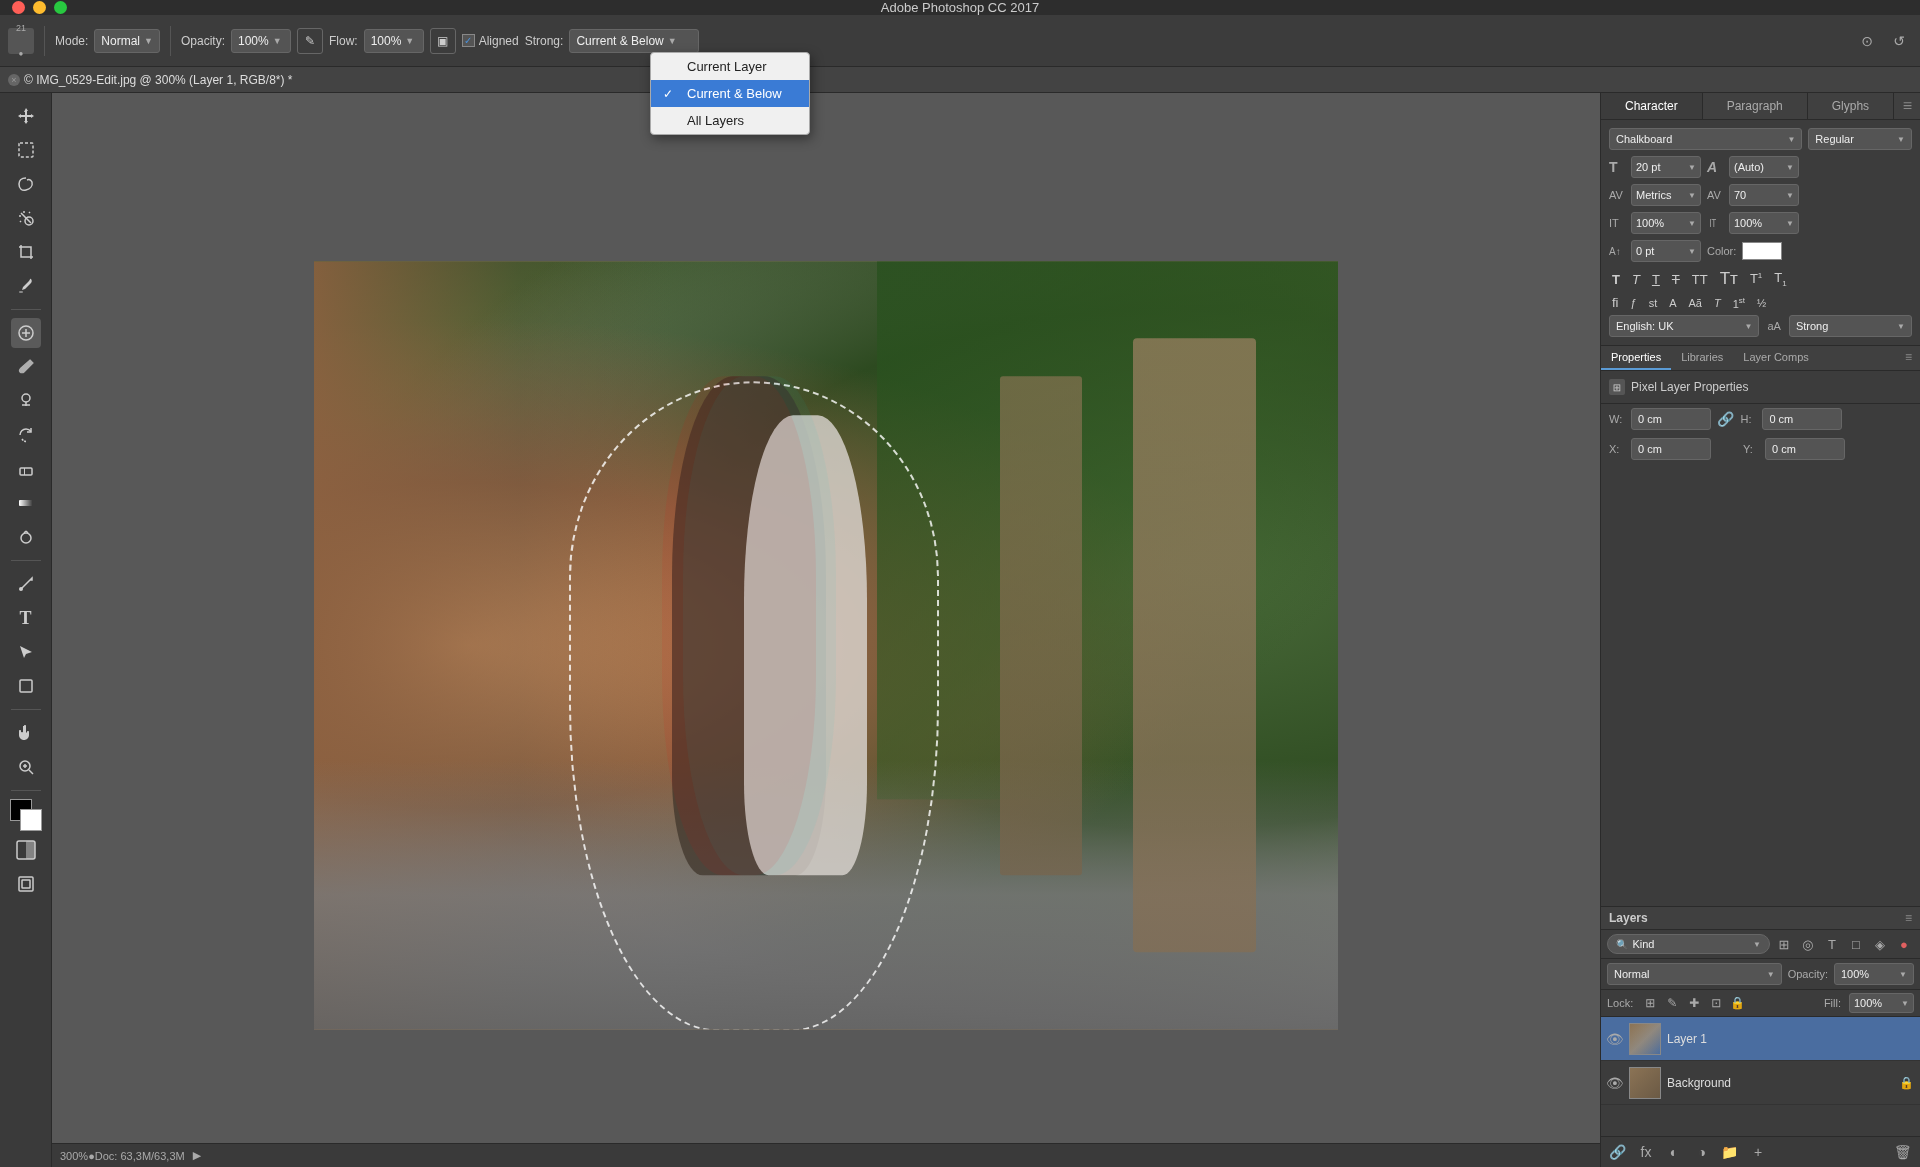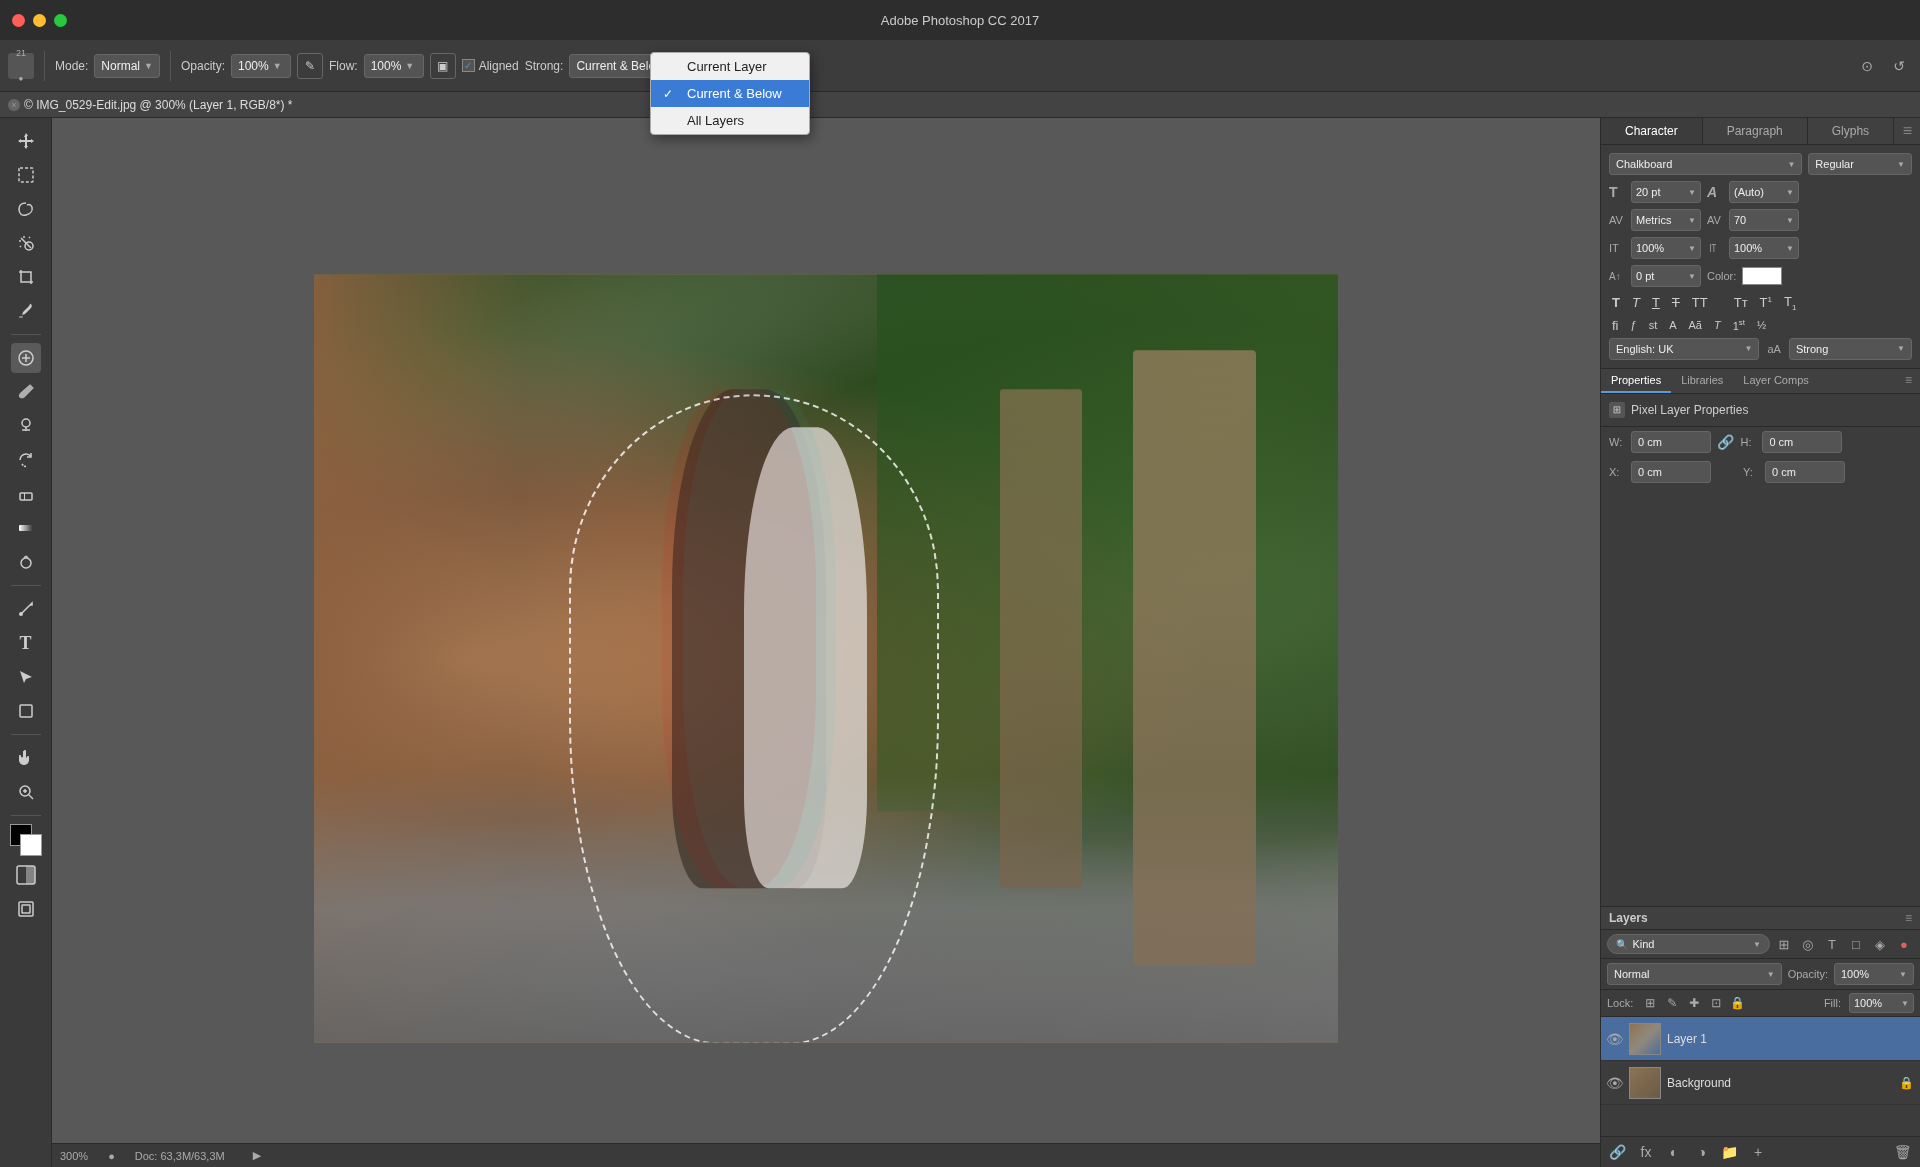--- a/index.html
+++ b/index.html
@@ -10,21 +10,21 @@
       font-family: -apple-system, 'Helvetica Neue', Arial, sans-serif;
       font-size: 12px;
       color: #ccc;
       overflow: hidden;
       display: flex;
       flex-direction: column;
     }
 
     
     #titlebar {
-      height: 40px;
+      height: 15px;
       background: #2d2d2d;
       display: flex;
       align-items: center;
       justify-content: center;
       position: relative;
       flex-shrink: 0;
     }
     #titlebar .traffic-lights {
       position: absolute;
       left: 12px;
@@ -244,21 +244,21 @@
     }
 
     
     #status-bar {
       height: 24px;
       background: #3a3a3a;
       border-top: 1px solid #2a2a2a;
       display: flex;
       align-items: center;
       padding: 0 8px;
-      gap: 20px;
+      gap: 0;
       flex-shrink: 0;
     }
     .status-text {
       font-size: 11px;
       color: #aaa;
     }
 
     
     #right-panel {
       width: 320px;
@@ -995,21 +995,21 @@
         <span class="char-icon">Color:</span>
         <div class="char-color-box"></div>
       </div>
 
       <div class="char-style-row">
         <span class="char-style-btn" style="font-weight:bold;">T</span>
         <span class="char-style-btn" style="font-style:italic;">T</span>
         <span class="char-style-btn" style="text-decoration:underline;">T</span>
         <span class="char-style-btn" style="text-decoration:line-through;">T</span>
         <span class="char-style-btn">TT</span>
-        <span class="char-style-btn" style="font-size:13px;margin-left:14px;">Tт</span>
+        <span class="char-style-btn" style="font-size:17px;">Tт</span>
         <span class="char-style-btn">T<sup style="font-size:8px;">1</sup></span>
         <span class="char-style-btn">T<sub style="font-size:8px;">1</sub></span>
       </div>
 
       <div class="char-style-row">
         <span class="char-style-btn" style="font-size:13px;">fi</span>
         <span class="char-style-btn" style="font-size:11px;">ƒ</span>
         <span class="char-style-btn" style="font-size:11px;">st</span>
         <span class="char-style-btn" style="font-size:11px;">A</span>
         <span class="char-style-btn" style="font-size:11px;">Aã</span>

